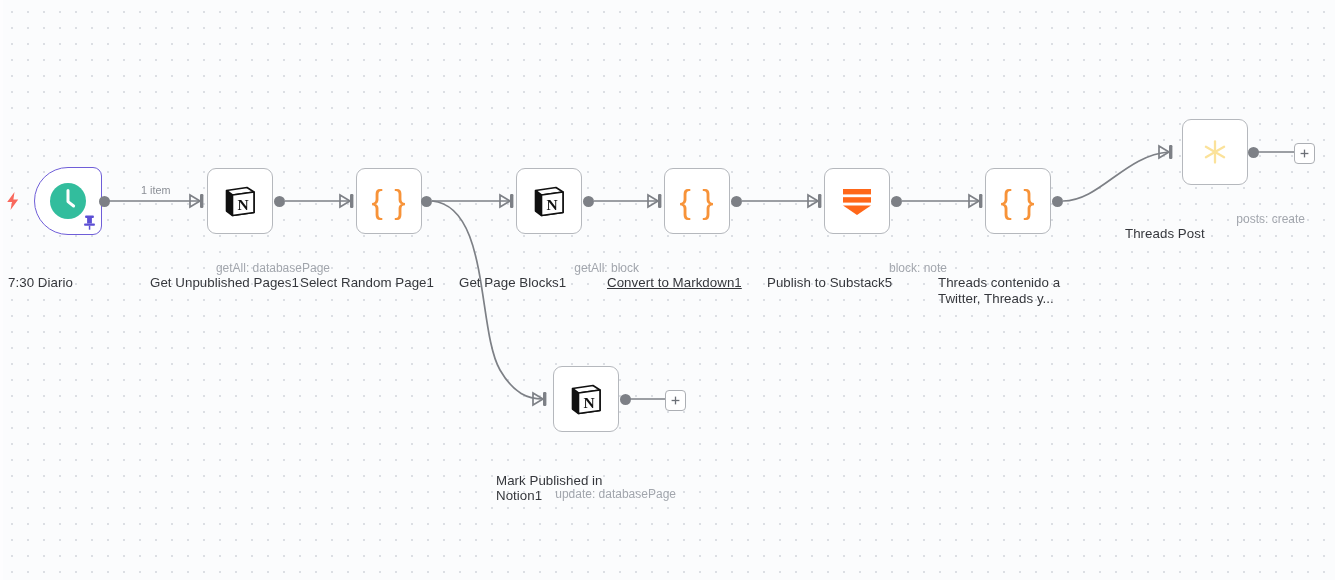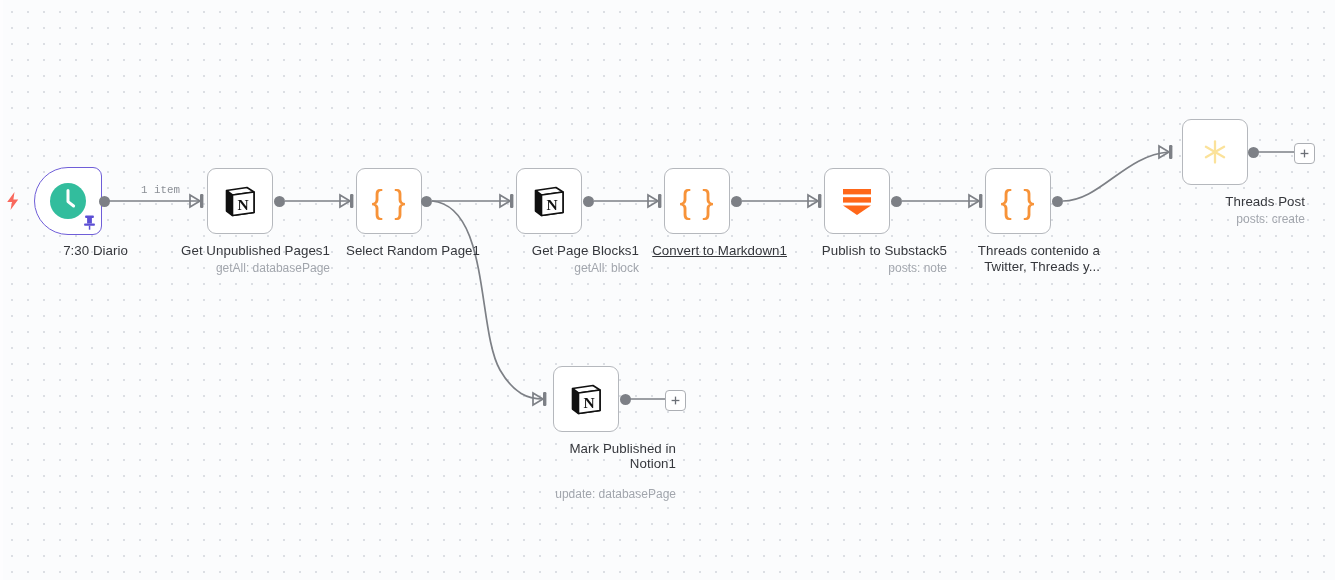--- a/index.html
+++ b/index.html
@@ -67,26 +67,27 @@
   
   .node-box.trigger {
     border: 1.7px solid #6f5ed8;
     border-radius: 34px 9px 9px 34px;
     width: 68px;
     height: 68px;
   }
 
   .node-label {
     position: absolute;
-    text-align: right;
+    text-align: left;
     font-size: 13.3px;
     line-height: 15.5px;
     color: #35373c;
     letter-spacing: 0.05px;
     white-space: nowrap;
+    margin-top: 32px;
   }
   .node-label.wrap {
     white-space: normal;
   }
   .node-sublabel {
     position: absolute;
     text-align: right;
     font-size: 12px;
     line-height: 13px;
     color: #a2a6ad;
@@ -118,21 +119,20 @@
 
   
   .edge-label {
     position: absolute;
     font-size: 10.8px;
     color: #8b8f96;
     background: #fbfcfd;
     padding: 0 3px;
     z-index: 4;
     white-space: nowrap;
-    font-family: Liberation Mono, monospace;
   }
 
   
   .icon-wrap {
     display: flex;
     align-items: center;
     justify-content: center;
     line-height: 0;
   }
   .braces {
@@ -303,21 +303,21 @@
       <span class="icon-wrap">
         <svg width="40" height="40" viewBox="0 0 40 40">
           <rect x="6" y="8" width="28" height="5.4" fill="#ff6719"></rect>
           <rect x="6" y="16.2" width="28" height="5.4" fill="#ff6719"></rect>
           <path d="M6 24.4 L34 24.4 L20 34 Z" fill="#ff6719"></path>
         </svg>
       </span>
     </div>
     <div class="port-out" style="left:891px; top:196px;"></div>
     <div class="node-label" style="left:767px; top:243px; width:180px;">Publish to Substack5</div>
-    <div class="node-sublabel" style="left:767px; top:262px; width:180px;">posts: note</div>
+    <div class="node-sublabel" style="left:767px; top:262px; width:180px;">block: note</div>
   </div>
 
   <div class="node">
     <div class="node-box" style="left:985px; top:168px;">
       <span class="braces">{&nbsp;}</span>
     </div>
     <div class="port-out" style="left:1052px; top:196px;"></div>
     <div class="node-label wrap" style="left:938px; top:243px; width:162px;">Threads contenido a</div>
     <div class="node-label wrap" style="left:938px; top:259px; width:162px;">Twitter, Threads y...</div>
   </div>

